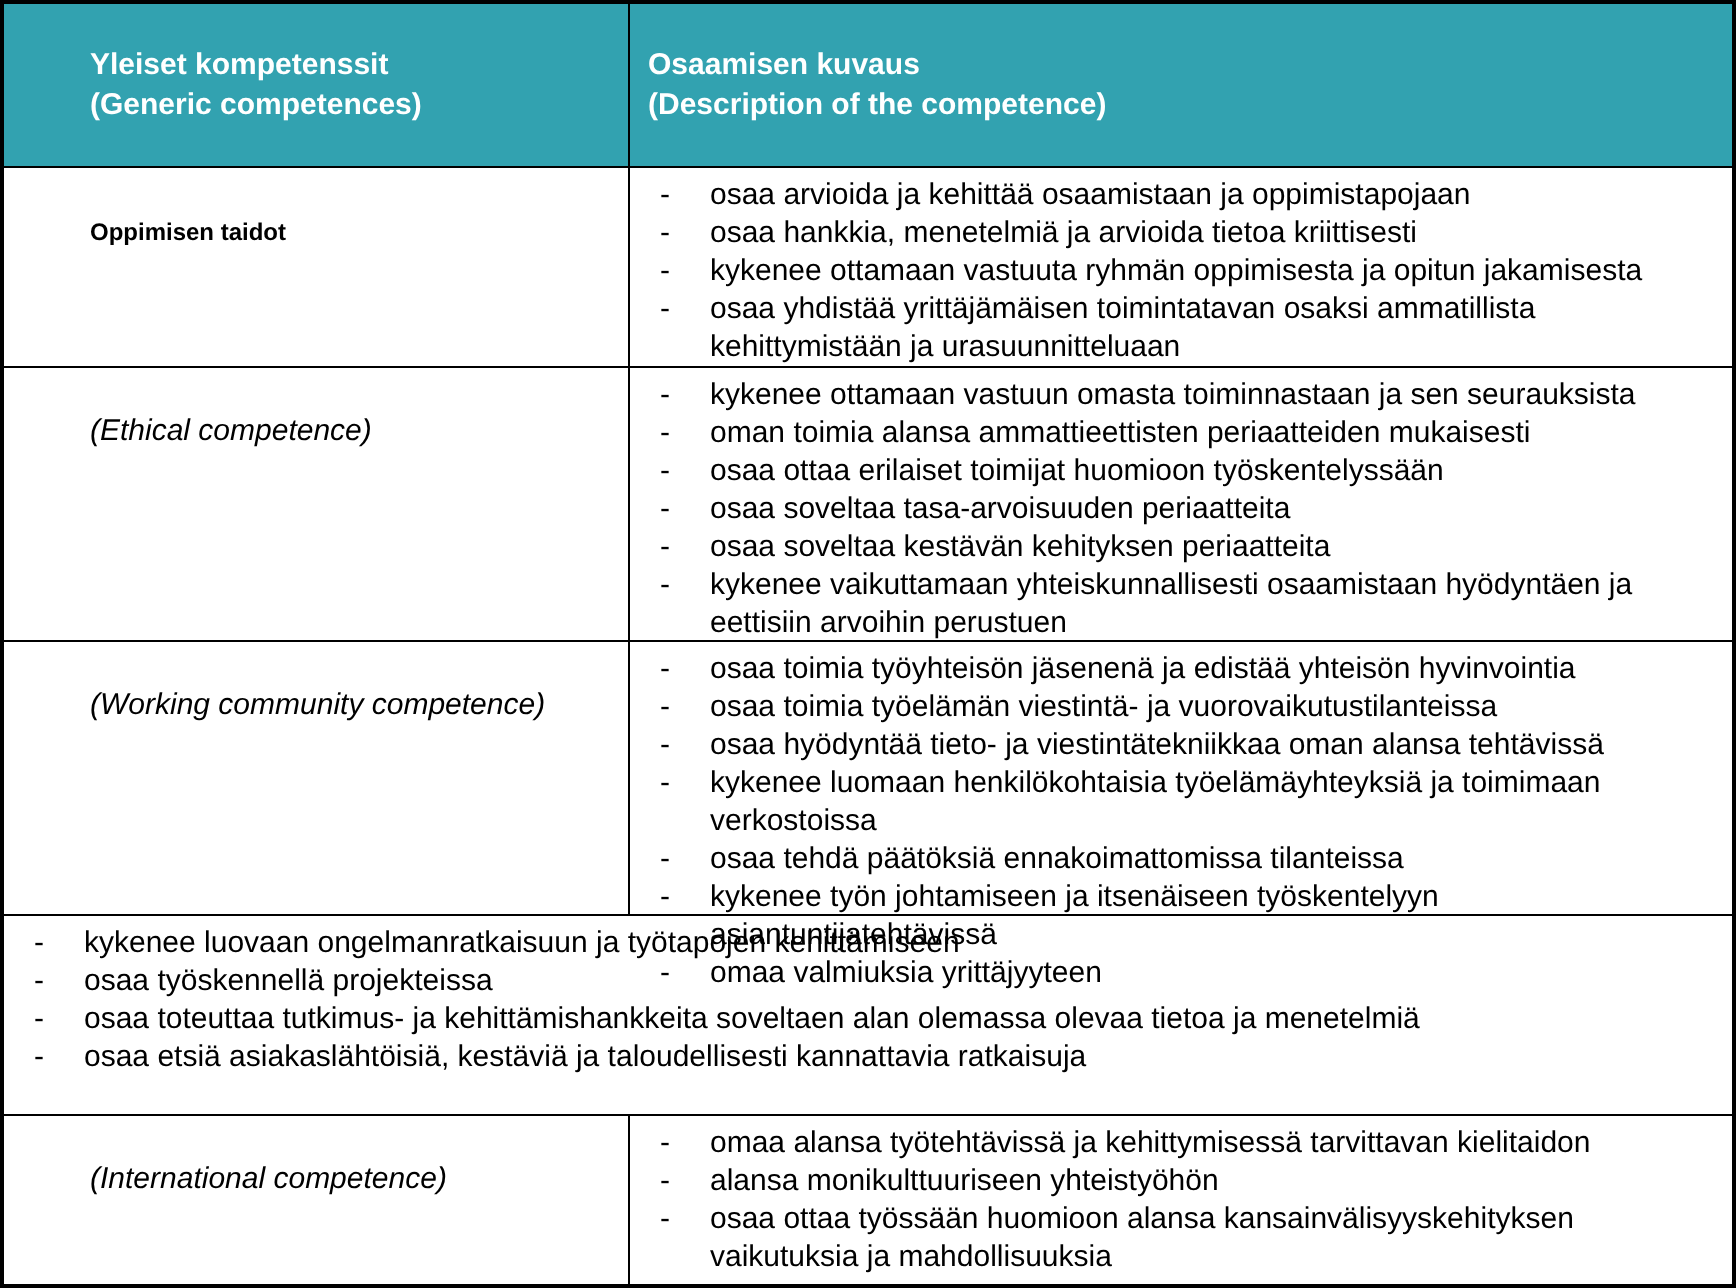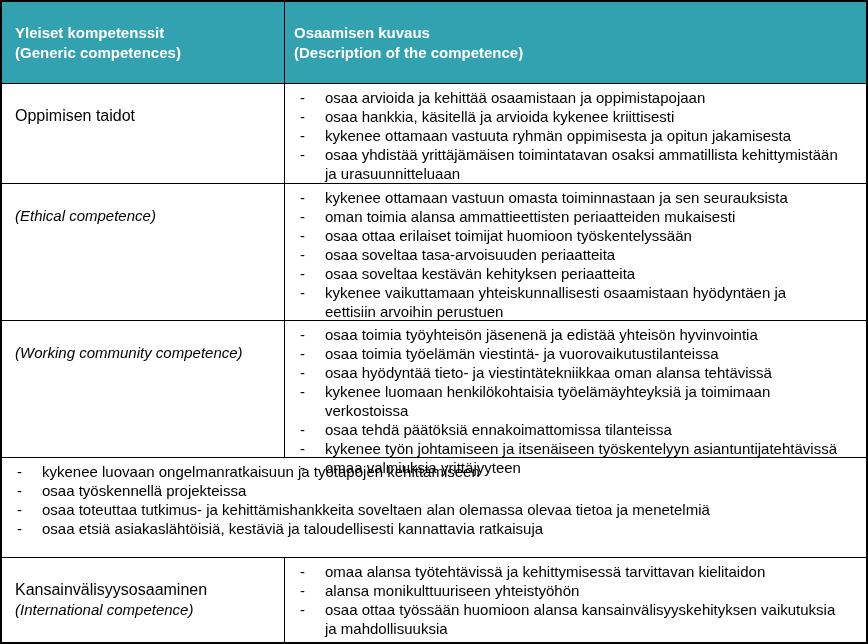--- a/index.html
+++ b/index.html
@@ -26,20 +26,21 @@
     border-bottom: 1px solid #000000;
     flex: 0 0 auto;
   }
   .row:last-child { border-bottom: none; }
 
   .cell-left {
     width: 283px;
     flex: 0 0 283px;
     border-right: 1px solid #000000;
     padding: 22px 27px 6px 13px;
+    margin-left: 30px;
   }
   .cell-right {
     flex: 1 1 auto;
     padding: 4px 24px 4px 15px;
   }
 
   
   .r-header { height: 82px; background: #32A2B0; }
   .r-header .cell-left,
   .r-header .cell-right {
@@ -53,22 +54,22 @@
   .r-header .cell-right { padding-left: 9px; }
 
   
   .r-0 { height: 100px; }
   .r-1 { height: 137px; }
   .r-2 { height: 137px; }
   .r-3 { height: 100px; }
   .r-4 { height: 84px; }
 
   .row-title {
-    font-weight: normal;
-    font-size: 16px;
+    font-weight: bold;
+    font-size: 12px;
     line-height: 20px;
   }
   .row-subtitle {
     font-style: italic;
     font-size: 15px;
     line-height: 20px;
   }
 
   .bullet-item {
     display: flex;
@@ -105,21 +106,21 @@
     <div class="cell-left">
       <div class="row-title">Oppimisen taidot</div>
     </div>
     <div class="cell-right">
         <div class="bullet-item">
           <span class="dash">-</span>
           <span class="bullet-text">osaa arvioida ja kehittää osaamistaan ja oppimistapojaan</span>
         </div>
         <div class="bullet-item">
           <span class="dash">-</span>
-          <span class="bullet-text">osaa hankkia, käsitellä ja arvioida kykenee kriittisesti</span>
+          <span class="bullet-text">osaa hankkia, menetelmiä ja arvioida tietoa kriittisesti</span>
         </div>
         <div class="bullet-item">
           <span class="dash">-</span>
           <span class="bullet-text">kykenee ottamaan vastuuta ryhmän oppimisesta ja opitun jakamisesta</span>
         </div>
         <div class="bullet-item">
           <span class="dash">-</span>
           <span class="bullet-text">osaa yhdistää yrittäjämäisen toimintatavan osaksi ammatillista kehittymistään ja urasuunnitteluaan</span>
         </div>
       </div>
@@ -209,21 +210,20 @@
         </div>
         <div class="bullet-item">
           <span class="dash">-</span>
           <span class="bullet-text">osaa etsiä asiakaslähtöisiä, kestäviä ja taloudellisesti kannattavia ratkaisuja</span>
         </div>
       </div>
   </div>
 
   <div class="row r-4">
     <div class="cell-left">
-      <div class="row-title">Kansainvälisyysosaaminen</div>
       <div class="row-subtitle">(International competence)</div>
     </div>
     <div class="cell-right">
         <div class="bullet-item">
           <span class="dash">-</span>
           <span class="bullet-text">omaa alansa työtehtävissä ja kehittymisessä tarvittavan kielitaidon</span>
         </div>
         <div class="bullet-item">
           <span class="dash">-</span>
           <span class="bullet-text">alansa monikulttuuriseen yhteistyöhön</span>

